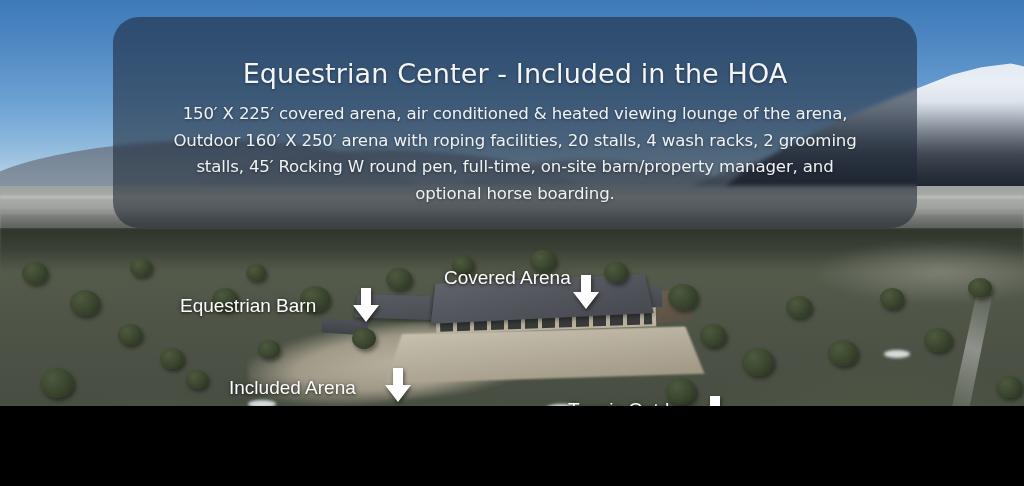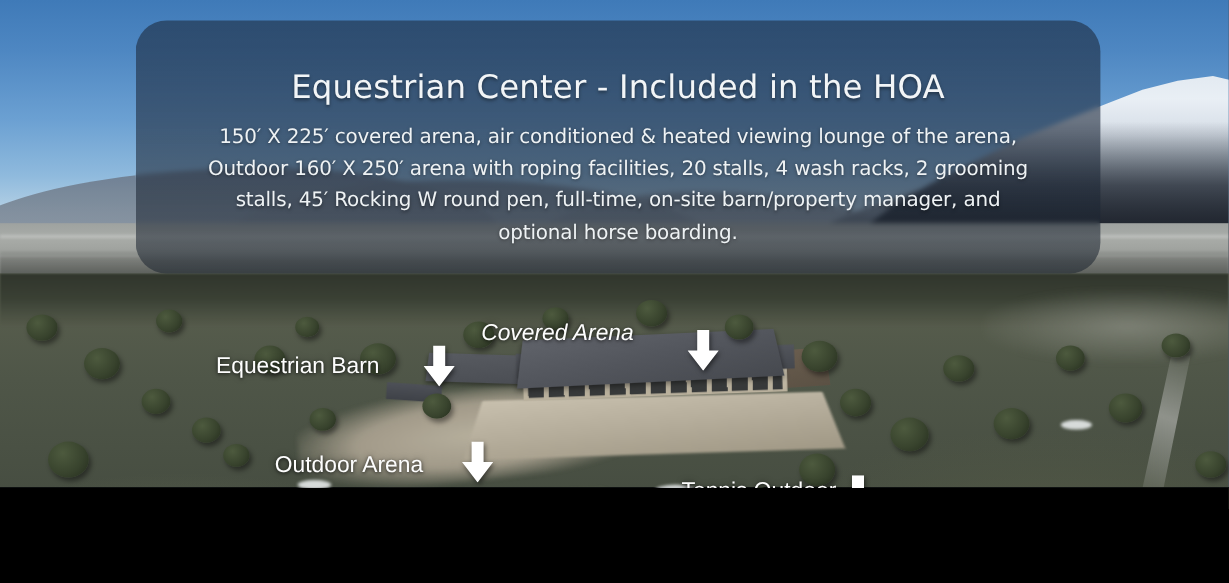--- a/index.html
+++ b/index.html
@@ -423,35 +423,35 @@
     <div class="tree" style="left:246px;top:36px;width:20px;height:17px;"></div>
     <div class="tree" style="left:118px;top:96px;width:24px;height:21px;"></div>
     <div class="tree" style="left:996px;top:148px;width:26px;height:22px;"></div>
   </div>
 
   <div class="card">
     <h1 class="card-title">Equestrian Center - Included in the HOA</h1>
     <p class="card-body">150′ X 225′ covered arena, air conditioned &amp; heated viewing lounge of the arena, Outdoor 160′ X 250′ arena with roping facilities, 20 stalls, 4 wash racks, 2 grooming stalls, 45′ Rocking W round pen, full-time, on-site barn/property manager, and optional horse boarding.</p>
   </div>
 
-  <div class="annot" style="left:401px; top:268px;font-style:italic;">Covered Arena</div>
+  <div class="annot" style="left:444px; top:268px;">Covered Arena</div>
   <div class="arrow" style="left:573px; top:275px;">
     <svg viewBox="0 0 26 34" xmlns="http://www.w3.org/2000/svg" aria-hidden="true">
       <polygon points="8,0 18,0 18,17 26,17 13,34 0,17 8,17" fill="#ffffff"></polygon>
     </svg>
   </div>
 
   <div class="annot" style="left:180px; top:296px;">Equestrian Barn</div>
   <div class="arrow" style="left:353px; top:288px;">
     <svg viewBox="0 0 26 34" xmlns="http://www.w3.org/2000/svg" aria-hidden="true">
       <polygon points="8,0 18,0 18,17 26,17 13,34 0,17 8,17" fill="#ffffff"></polygon>
     </svg>
   </div>
 
-  <div class="annot" style="left:229px; top:378px;">Outdoor Arena</div>
+  <div class="annot" style="left:229px; top:378px;">Included Arena</div>
   <div class="arrow" style="left:385px; top:368px;">
     <svg viewBox="0 0 26 34" xmlns="http://www.w3.org/2000/svg" aria-hidden="true">
       <polygon points="8,0 18,0 18,17 26,17 13,34 0,17 8,17" fill="#ffffff"></polygon>
     </svg>
   </div>
 
   <div class="annot" style="left:568px; top:400px;">Tennis Outdoor</div>
   <div class="arrow" style="left:702px; top:396px;">
     <svg viewBox="0 0 26 34" xmlns="http://www.w3.org/2000/svg" aria-hidden="true">
       <polygon points="8,0 18,0 18,17 26,17 13,34 0,17 8,17" fill="#ffffff"></polygon>

